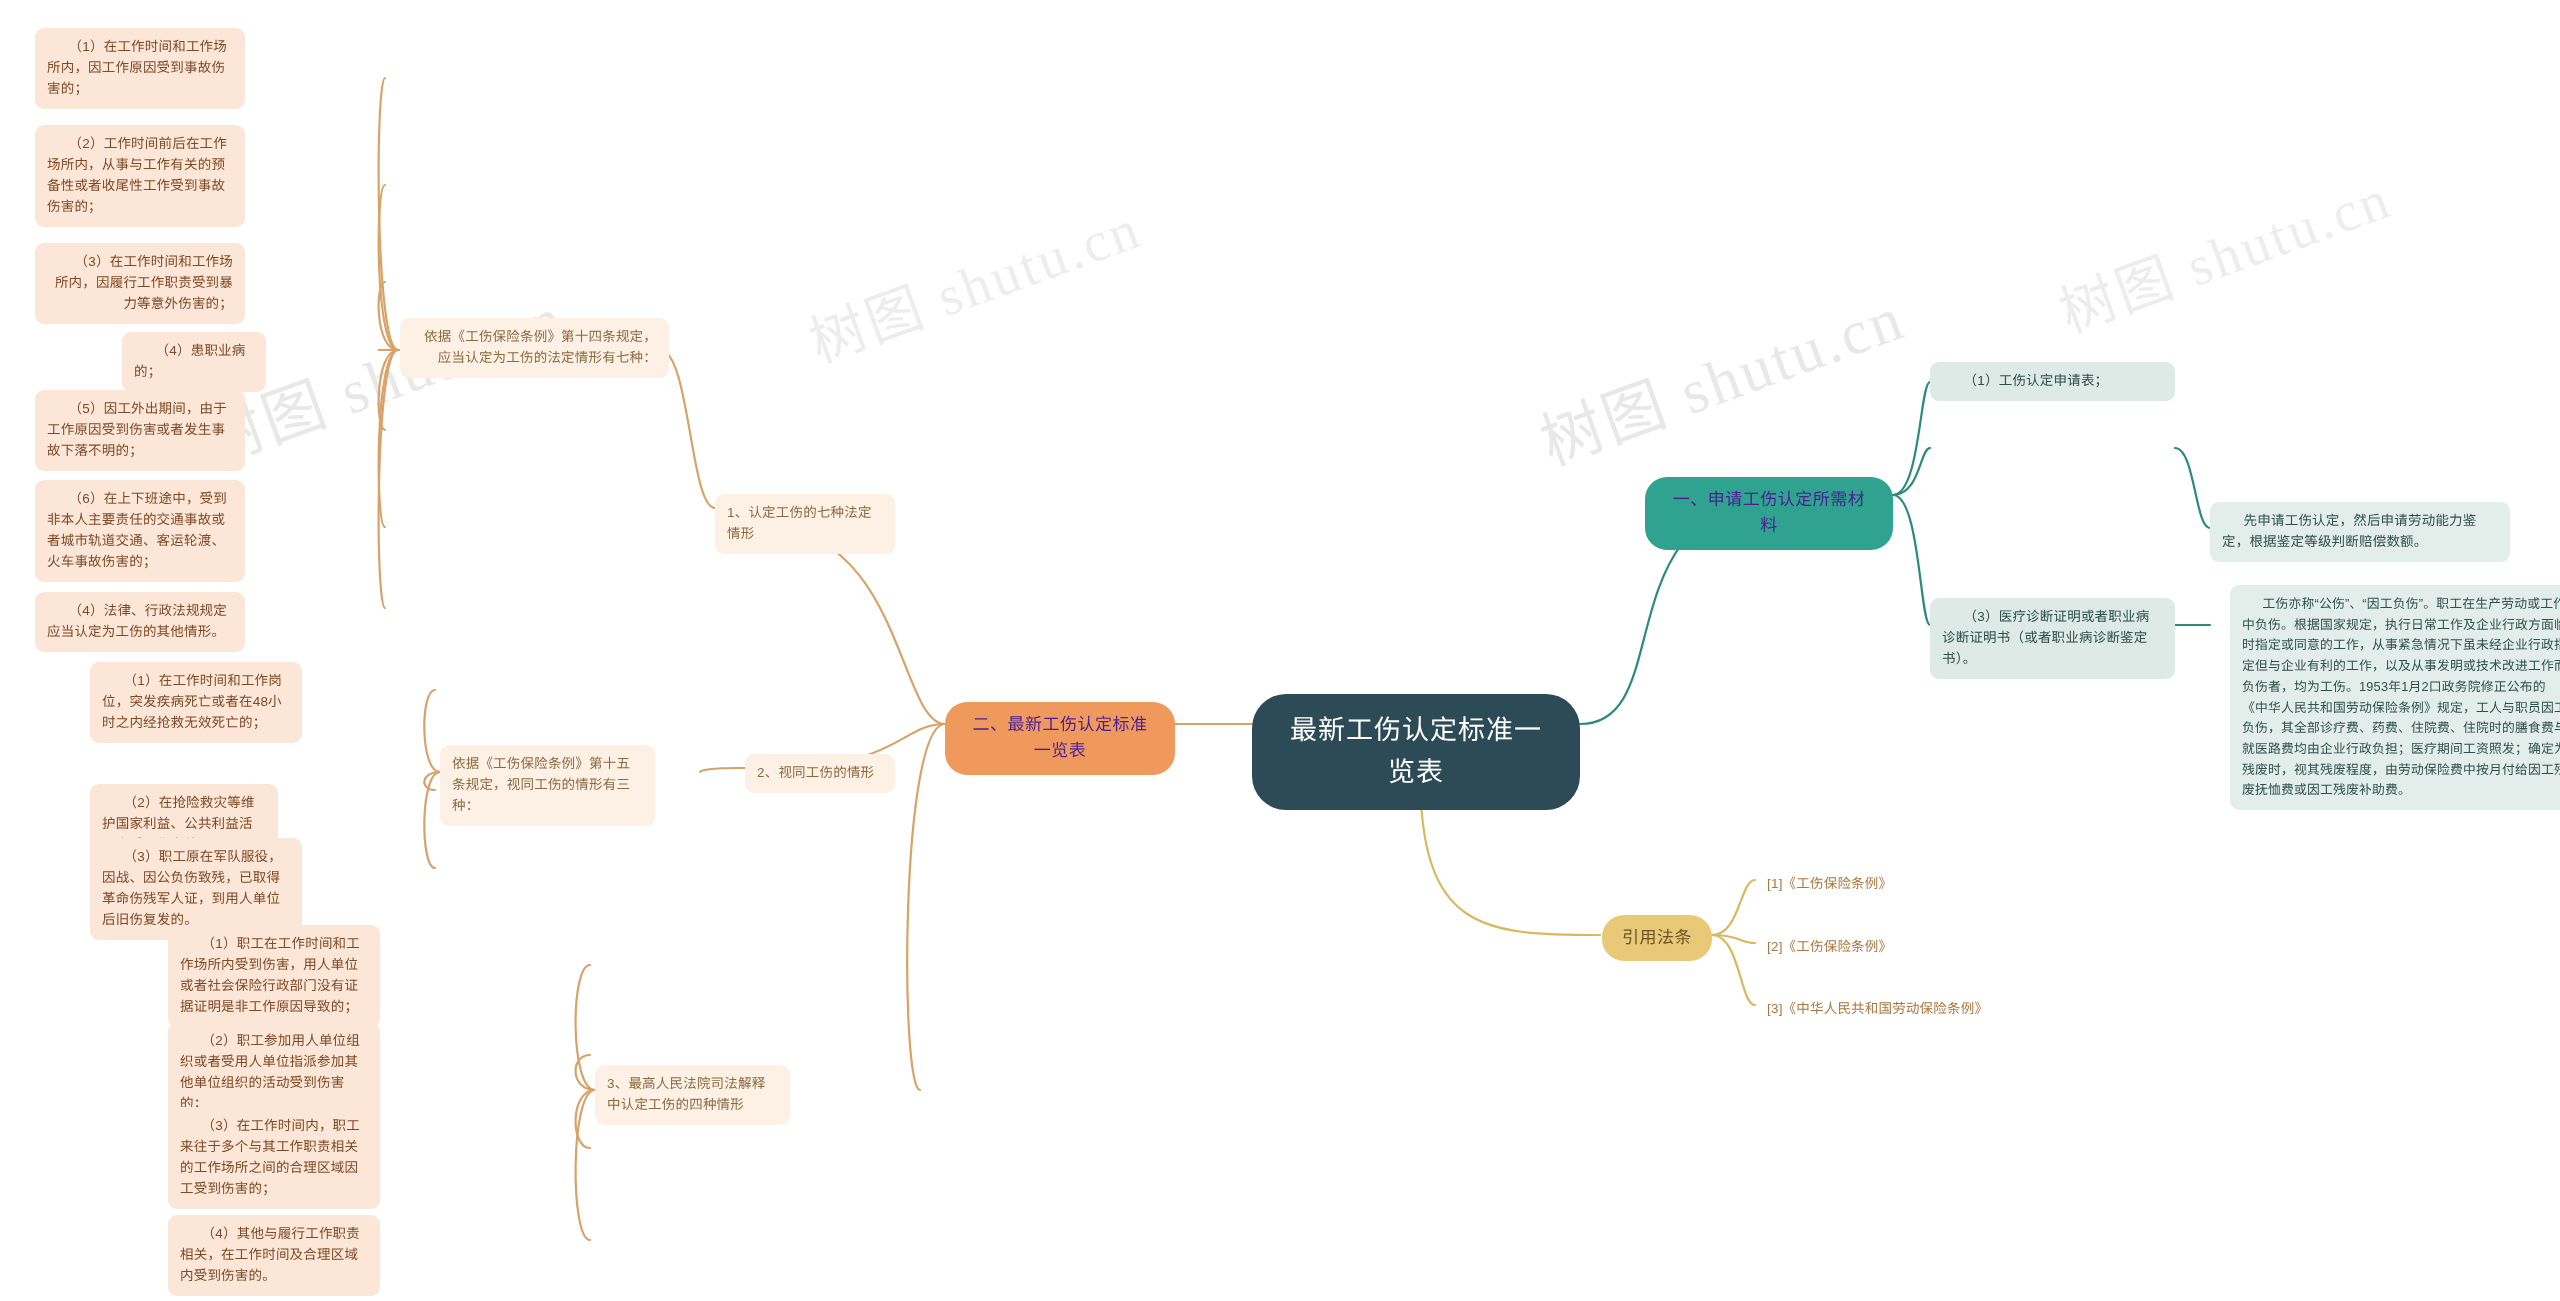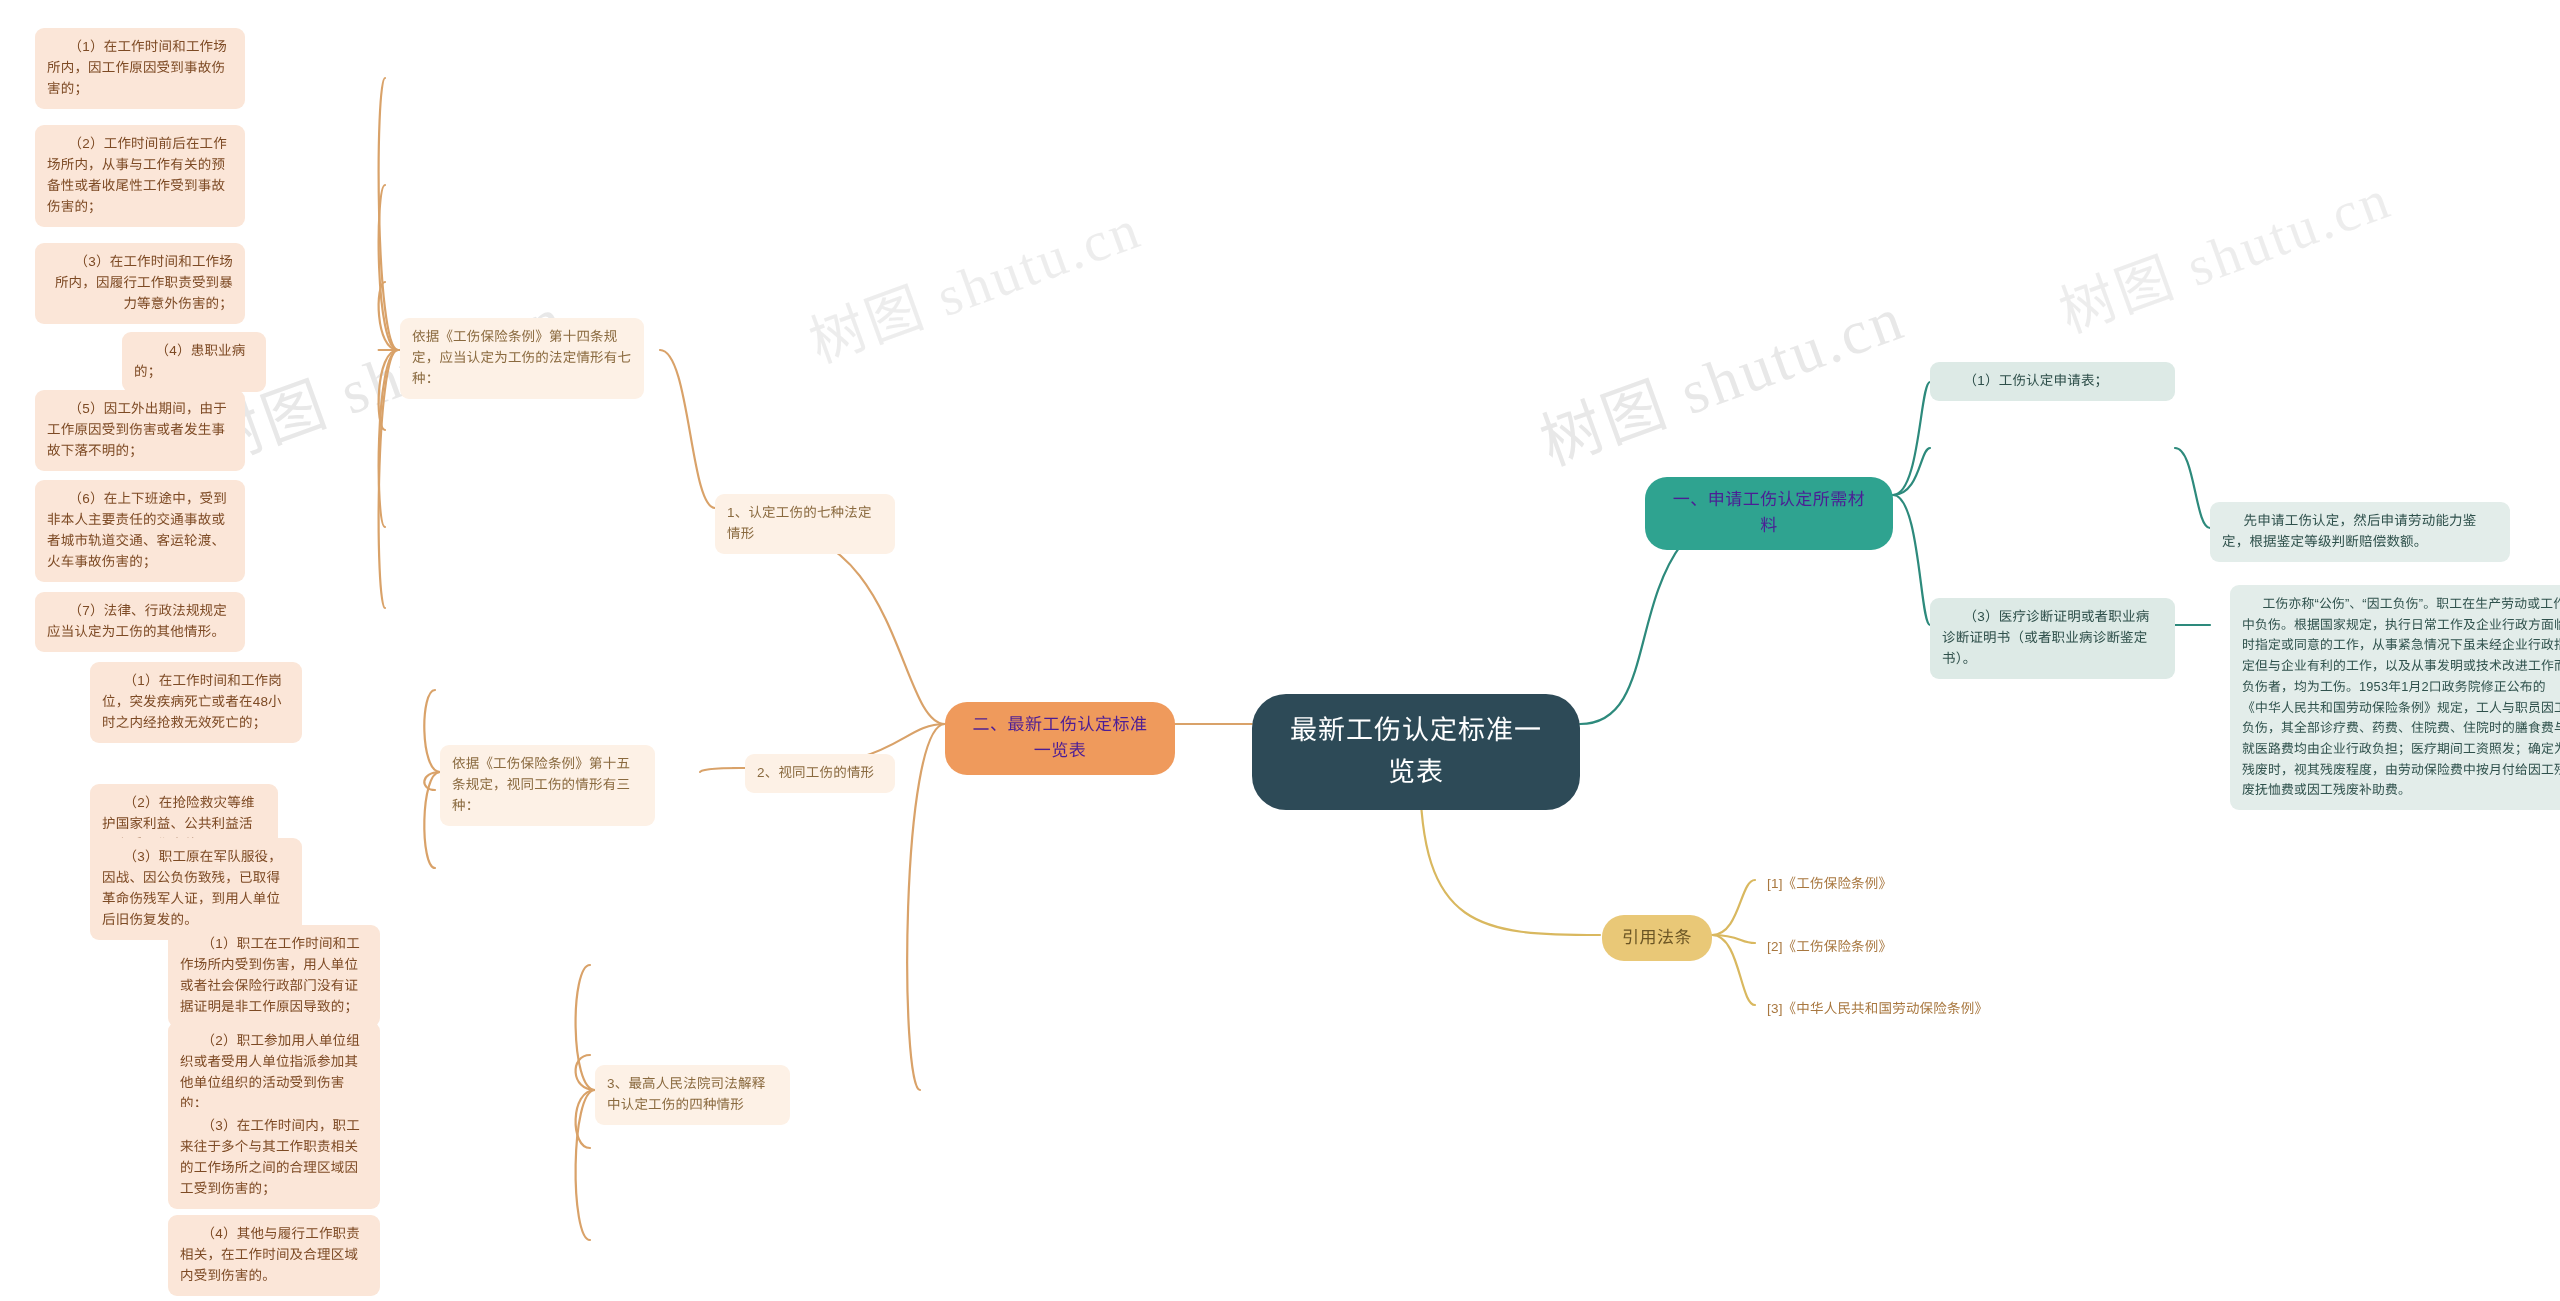--- a/index.html
+++ b/index.html
@@ -137,31 +137,31 @@
   <div class="node root" style="left:1252px;top:694px;width:328px;">最新工伤认定标准一览表</div>
 
   <div class="node pill orange" style="left:945px;top:702px;width:230px;">二、最新工伤认定标准一览表</div>
 
   <div class="node card cream" style="left:715px;top:494px;width:180px;">1、认定工伤的七种法定情形</div>
 
   <div class="node card cream" style="left:745px;top:754px;width:150px;">2、视同工伤的情形</div>
 
   <div class="node card cream" style="left:595px;top:1065px;width:195px;">3、最高人民法院司法解释中认定工伤的四种情形</div>
 
-  <div class="node card cream" style="left:400px;top:318px;width:244px;">依据《工伤保险条例》第十四条规定，应当认定为工伤的法定情形有七种：</div>
+  <div class="node card cream" style="left:400px;top:318px;width:269px;text-align:right;">依据《工伤保险条例》第十四条规定，应当认定为工伤的法定情形有七种：</div>
 
   <div class="node card cream" style="left:440px;top:745px;width:215px;">依据《工伤保险条例》第十五条规定，视同工伤的情形有三种：</div>
 
   <div class="node card peach indent" style="left:35px;top:28px;width:210px;">（1）在工作时间和工作场所内，因工作原因受到事故伤害的；</div>
   <div class="node card peach indent" style="left:35px;top:125px;width:210px;">（2）工作时间前后在工作场所内，从事与工作有关的预备性或者收尾性工作受到事故伤害的；</div>
   <div class="node card peach indent" style="left:35px;top:243px;width:210px;text-align:right;">（3）在工作时间和工作场所内，因履行工作职责受到暴力等意外伤害的；</div>
   <div class="node card peach indent" style="left:122px;top:332px;width:144px;">（4）患职业病的；</div>
   <div class="node card peach indent" style="left:35px;top:390px;width:210px;">（5）因工外出期间，由于工作原因受到伤害或者发生事故下落不明的；</div>
   <div class="node card peach indent" style="left:35px;top:480px;width:210px;">（6）在上下班途中，受到非本人主要责任的交通事故或者城市轨道交通、客运轮渡、火车事故伤害的；</div>
-  <div class="node card peach indent" style="left:35px;top:592px;width:210px;">（7）法律、行政法规规定应当认定为工伤的其他情形。</div>
+  <div class="node card peach indent" style="left:35px;top:592px;width:210px;">（4）法律、行政法规规定应当认定为工伤的其他情形。</div>
 
   <div class="node card peach indent" style="left:90px;top:662px;width:212px;">（1）在工作时间和工作岗位，突发疾病死亡或者在48小时之内经抢救无效死亡的；</div>
   <div class="node card peach indent" style="left:90px;top:784px;width:188px;">（2）在抢险救灾等维护国家利益、公共利益活动中受到伤害的；</div>
   <div class="node card peach indent" style="left:90px;top:838px;width:212px;">（3）职工原在军队服役，因战、因公负伤致残，已取得革命伤残军人证，到用人单位后旧伤复发的。</div>
 
   <div class="node card peach indent" style="left:168px;top:925px;width:212px;">（1）职工在工作时间和工作场所内受到伤害，用人单位或者社会保险行政部门没有证据证明是非工作原因导致的；</div>
   <div class="node card peach indent" style="left:168px;top:1022px;width:212px;">（2）职工参加用人单位组织或者受用人单位指派参加其他单位组织的活动受到伤害的；</div>
   <div class="node card peach indent" style="left:168px;top:1107px;width:212px;">（3）在工作时间内，职工来往于多个与其工作职责相关的工作场所之间的合理区域因工受到伤害的；</div>
   <div class="node card peach indent" style="left:168px;top:1215px;width:212px;">（4）其他与履行工作职责相关，在工作时间及合理区域内受到伤害的。</div>
 

